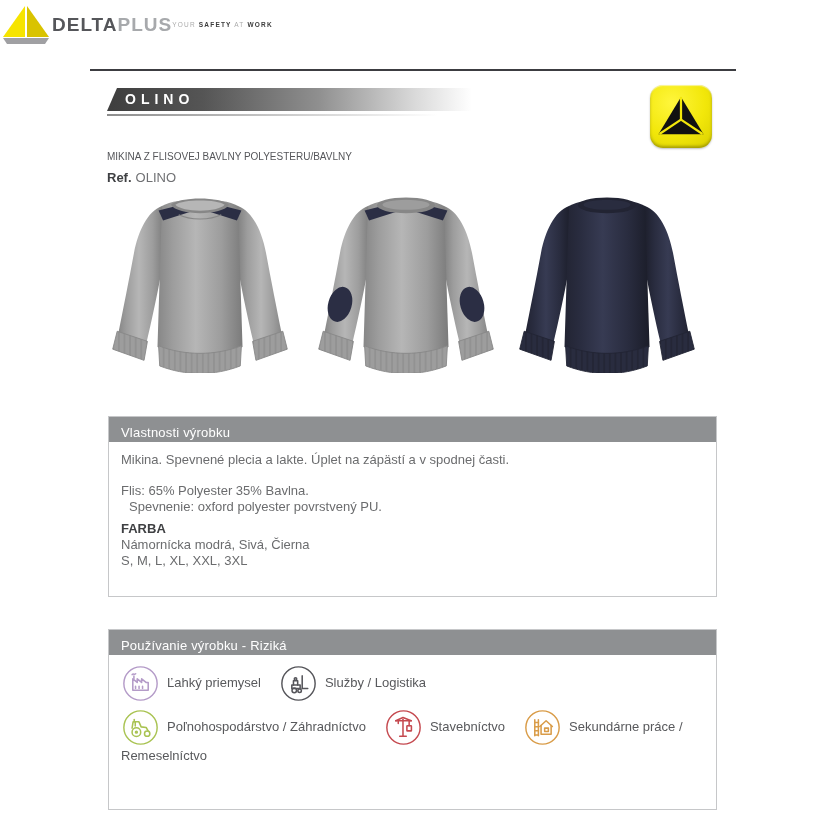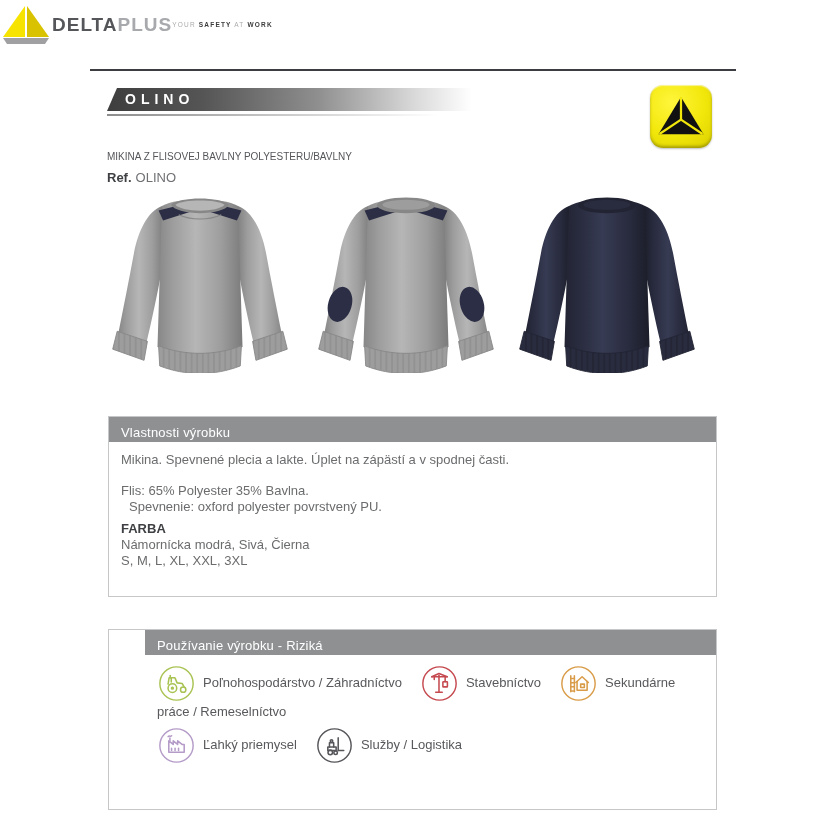--- a/index.html
+++ b/index.html
@@ -38,21 +38,21 @@
   
   .garment{position:absolute;top:191px;width:188px;height:182px;}
   #garment-0{left:106px;}
   #garment-1{left:312px;}
   #garment-2{left:513px;}
 
   
   .section{position:absolute;left:108px;width:609px;box-sizing:border-box;
            border:1px solid #c6c7c9;background:#fff;}
   #properties-box{top:416px;height:181px;}
-  #risks-box{top:629px;height:181px;padding-left:36px;}
+  #risks-box{top:629px;height:181px;}
   .section-header{height:25px;background:#8e9092;color:#ffffff;font-size:13px;line-height:32px;
                   padding:0 12px;letter-spacing:.2px;}
   .section-body{padding:9px 12px;font-size:13px;color:#6b6c6e;line-height:16px;}
 
   .p-desc{margin:1px 0 15px;}
   .p-comp{margin:0;}
   .p-comp-last{margin:0 8px 6px;}
   .p-label{margin:4px 0 0;font-weight:bold;color:#3f4043;}
   .p-value{margin:0;}
 
@@ -202,20 +202,42 @@
       <p class="p-label">FARBA</p>
       <p class="p-value">Námornícka modrá, Sivá, Čierna</p>
       <p class="p-value">S, M, L, XL, XXL, 3XL</p>
     </div>
   </div>
 
   <div class="section" id="risks-box">
     <div class="section-header">Používanie výrobku - Riziká</div>
     <div class="section-body" id="risk-rows">
         <div class="risk-row"><span class="risk-icon"><svg viewBox="0 0 36 36" width="37" height="37">
+              <g fill="none" stroke="#b49bc8" stroke-width="1.5" stroke-linecap="round" stroke-linejoin="round">
+                <circle cx="18" cy="18" r="16.2" stroke-width="1.4"></circle>
+                <path d="M10.5,24.5 L10.5,13.5 L14.8,17 L14.8,13.5 L19.1,17 L19.1,13.5 L23.4,17 L25.5,17 L25.5,24.5 Z"></path>
+                <path d="M11.6,13.2 L11.6,10.8"></path>
+                <path d="M9.9,9.3 C11,8.1 12.1,9.7 13.3,8.5"></path>
+                <path d="M13.2,20.8 L13.2,22.8"></path>
+                <path d="M16.6,20.8 L16.6,22.8"></path>
+                <path d="M20,20.8 L20,22.8"></path>
+              </g>
+            </svg></span><span class="risk-label">Ľahký priemysel</span><span class="risk-icon"><svg viewBox="0 0 36 36" width="37" height="37">
+              <g fill="none" stroke="#55555a" stroke-width="1.5" stroke-linecap="round" stroke-linejoin="round">
+                <circle cx="18" cy="18" r="16.2" stroke-width="1.4"></circle>
+                <path d="M21.6,10.6 L21.6,22.8"></path>
+                <path d="M21.6,22.8 L27,22.8"></path>
+                <path d="M11.5,19.4 L19.6,19.4 L19.6,22.8 L11.5,22.8 Z"></path>
+                <path d="M13.1,19.4 L13.1,15.4 L17.2,15.4 L17.2,19.4"></path>
+                <circle cx="13.9" cy="24.7" r="2.2"></circle>
+                <circle cx="19.1" cy="25.1" r="1.7"></circle>
+                <circle cx="15.1" cy="13.6" r="1.2"></circle>
+              </g>
+            </svg></span><span class="risk-label">Služby / Logistika</span></div>
+        <div class="risk-row"><span class="risk-icon"><svg viewBox="0 0 36 36" width="37" height="37">
               <g fill="none" stroke="#a9c352" stroke-width="1.5" stroke-linecap="round" stroke-linejoin="round">
                 <circle cx="18" cy="18" r="16.2" stroke-width="1.4"></circle>
                 <circle cx="14" cy="22.5" r="4.2"></circle>
                 <circle cx="14" cy="22.5" r="0.9"></circle>
                 <circle cx="24.5" cy="24" r="2.6"></circle>
                 <path d="M9.8,18.6 L10.8,12.5 L16.5,12.5 L18.6,17.4 L23.5,18 L25.4,21.3"></path>
                 <path d="M12.9,12.5 L12.9,16.6"></path>
                 <path d="M11.9,12.3 L11.9,10.2"></path>
               </g>
             </svg></span><span class="risk-label">Poľnohospodárstvo / Záhradníctvo</span><span class="risk-icon"><svg viewBox="0 0 36 36" width="37" height="37">
@@ -236,38 +258,16 @@
                 <path d="M14,10.5 L14,26"></path>
                 <path d="M10.5,13.2 L14,13.2"></path>
                 <path d="M10.5,17.2 L14,17.2"></path>
                 <path d="M10.5,21.2 L14,21.2"></path>
                 <path d="M10.5,25.2 L14,25.2"></path>
                 <path d="M15.4,17 L21.5,11.4 L27.6,17"></path>
                 <path d="M16.6,16 L16.6,24.6 L26.4,24.6 L26.4,16"></path>
                 <rect x="20.1" y="18.6" width="3.6" height="3.2"></rect>
               </g>
             </svg></span><span class="risk-label">Sekundárne práce / Remeselníctvo</span></div>
-        <div class="risk-row"><span class="risk-icon"><svg viewBox="0 0 36 36" width="37" height="37">
-              <g fill="none" stroke="#b49bc8" stroke-width="1.5" stroke-linecap="round" stroke-linejoin="round">
-                <circle cx="18" cy="18" r="16.2" stroke-width="1.4"></circle>
-                <path d="M10.5,24.5 L10.5,13.5 L14.8,17 L14.8,13.5 L19.1,17 L19.1,13.5 L23.4,17 L25.5,17 L25.5,24.5 Z"></path>
-                <path d="M11.6,13.2 L11.6,10.8"></path>
-                <path d="M9.9,9.3 C11,8.1 12.1,9.7 13.3,8.5"></path>
-                <path d="M13.2,20.8 L13.2,22.8"></path>
-                <path d="M16.6,20.8 L16.6,22.8"></path>
-                <path d="M20,20.8 L20,22.8"></path>
-              </g>
-            </svg></span><span class="risk-label">Ľahký priemysel</span><span class="risk-icon"><svg viewBox="0 0 36 36" width="37" height="37">
-              <g fill="none" stroke="#55555a" stroke-width="1.5" stroke-linecap="round" stroke-linejoin="round">
-                <circle cx="18" cy="18" r="16.2" stroke-width="1.4"></circle>
-                <path d="M21.6,10.6 L21.6,22.8"></path>
-                <path d="M21.6,22.8 L27,22.8"></path>
-                <path d="M11.5,19.4 L19.6,19.4 L19.6,22.8 L11.5,22.8 Z"></path>
-                <path d="M13.1,19.4 L13.1,15.4 L17.2,15.4 L17.2,19.4"></path>
-                <circle cx="13.9" cy="24.7" r="2.2"></circle>
-                <circle cx="19.1" cy="25.1" r="1.7"></circle>
-                <circle cx="15.1" cy="13.6" r="1.2"></circle>
-              </g>
-            </svg></span><span class="risk-label">Služby / Logistika</span></div>
       </div>
   </div>
 
 </div>
 
 </body></html>

